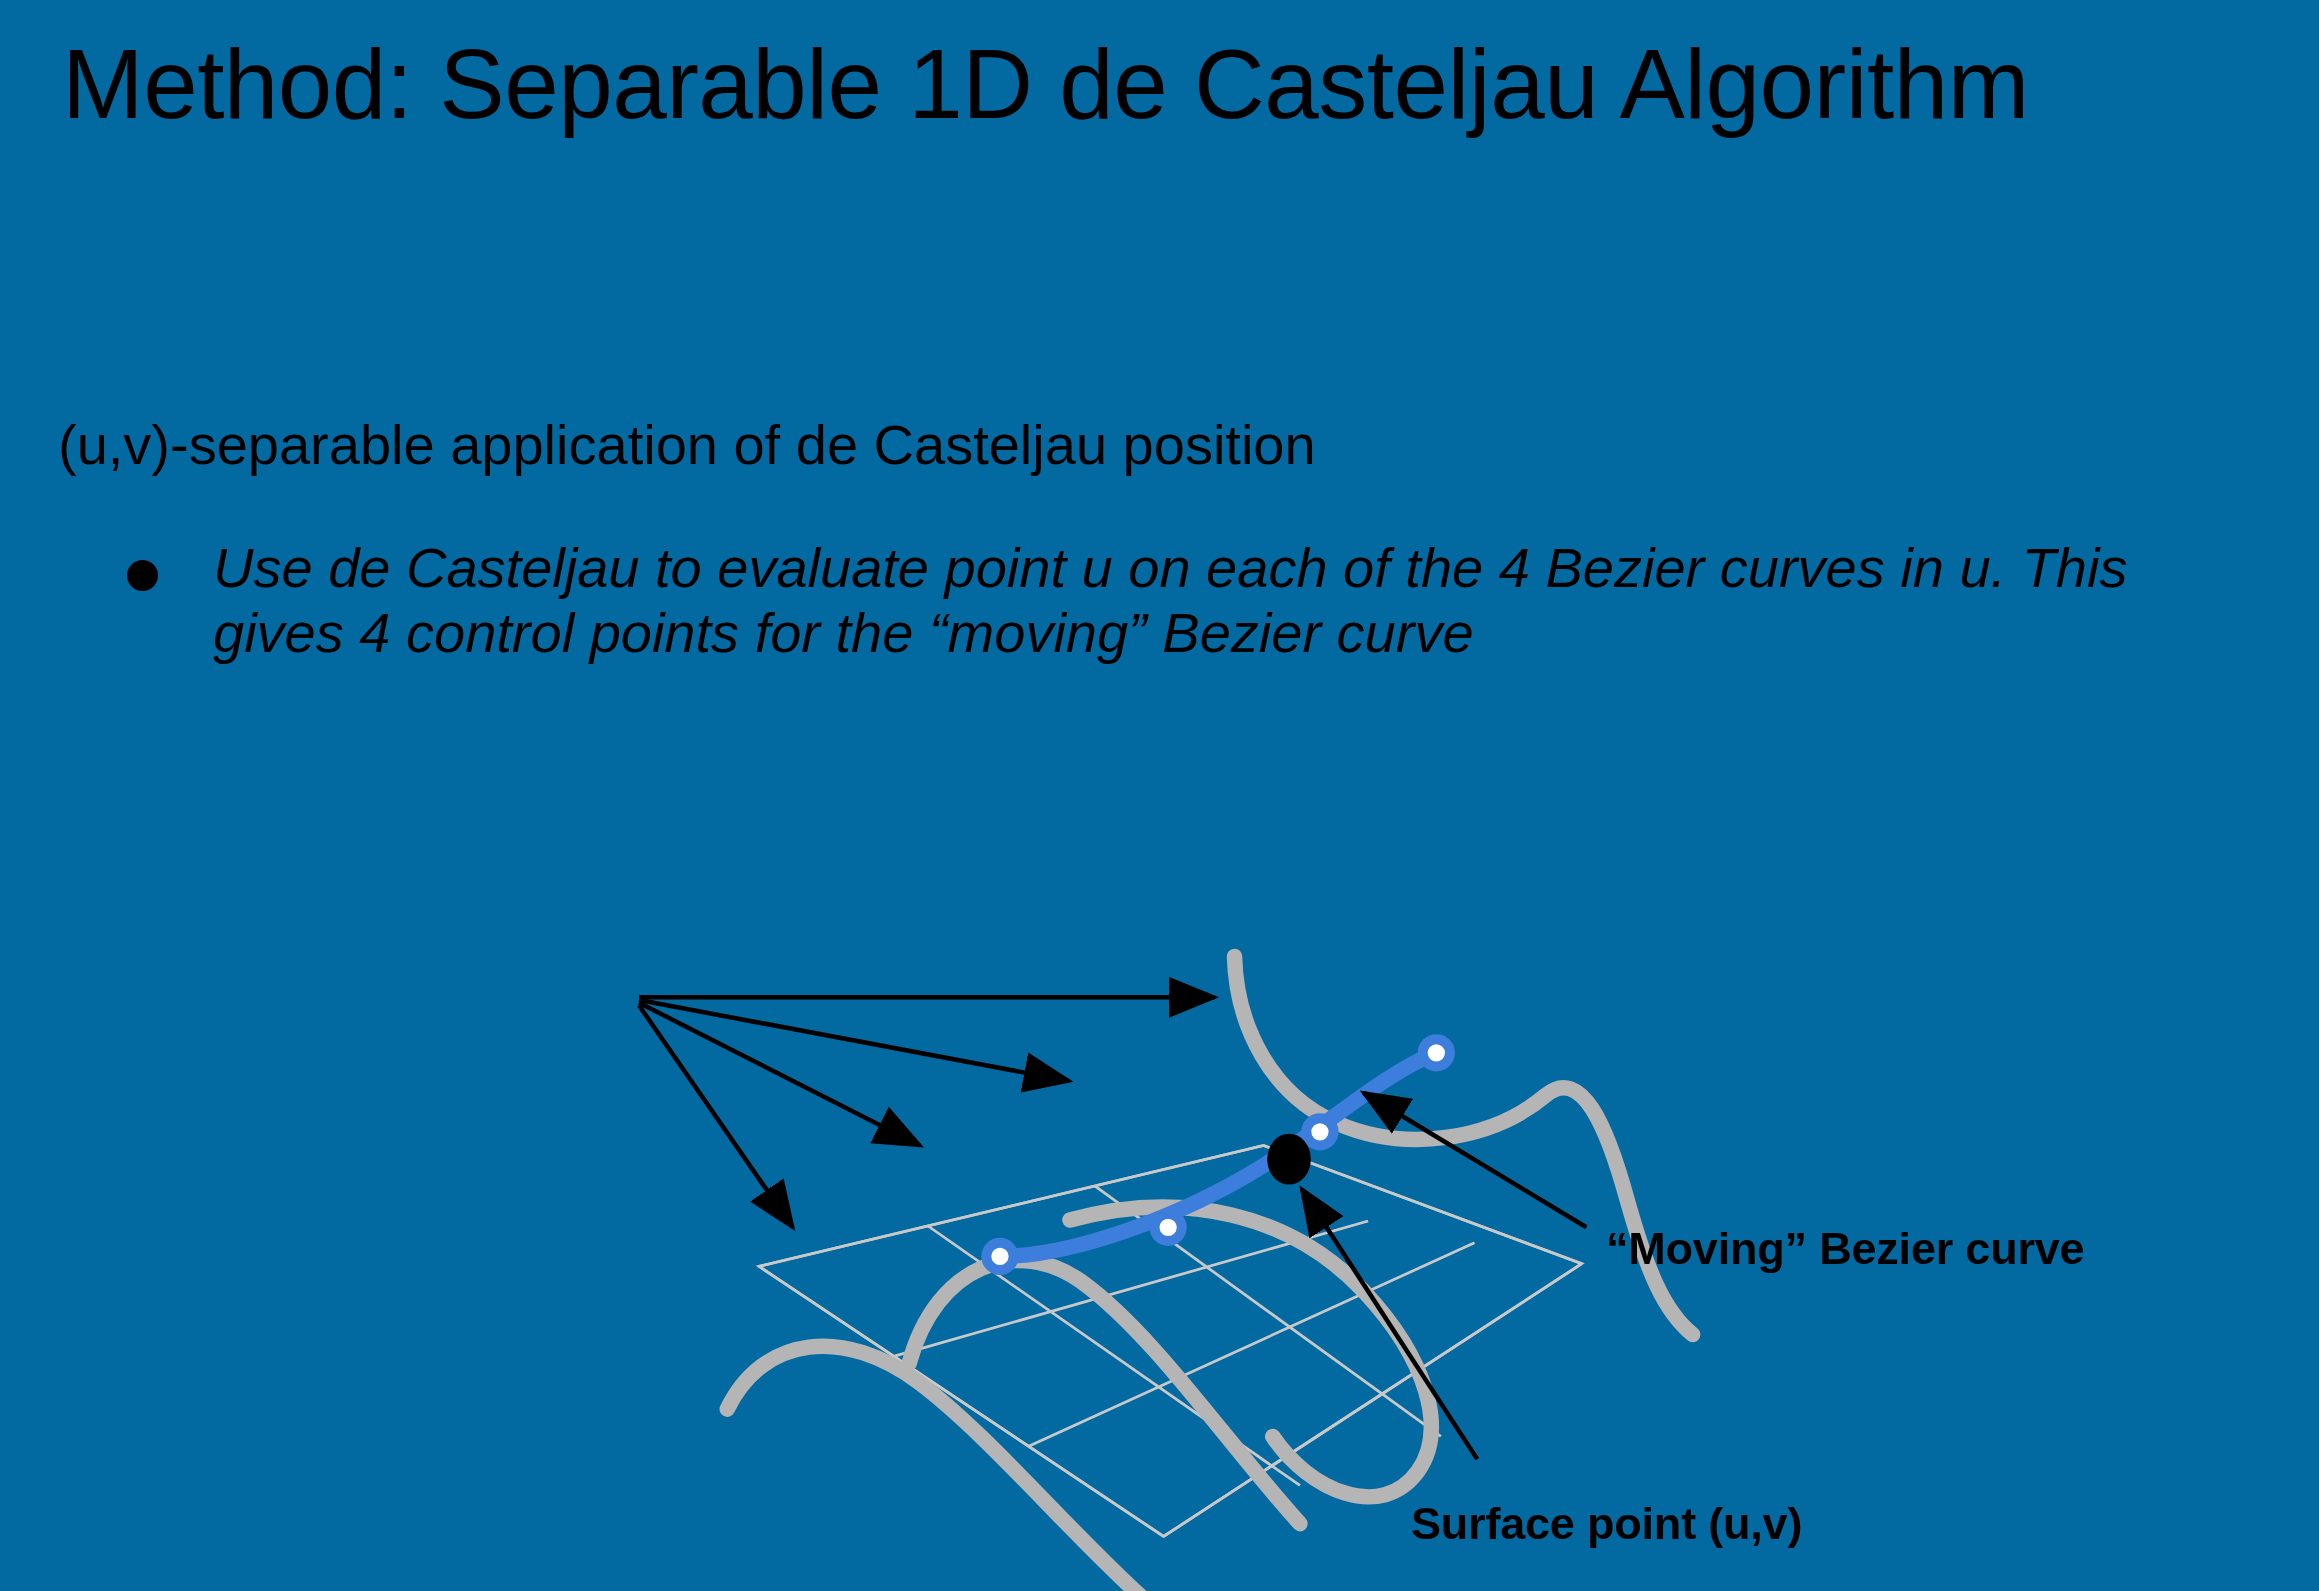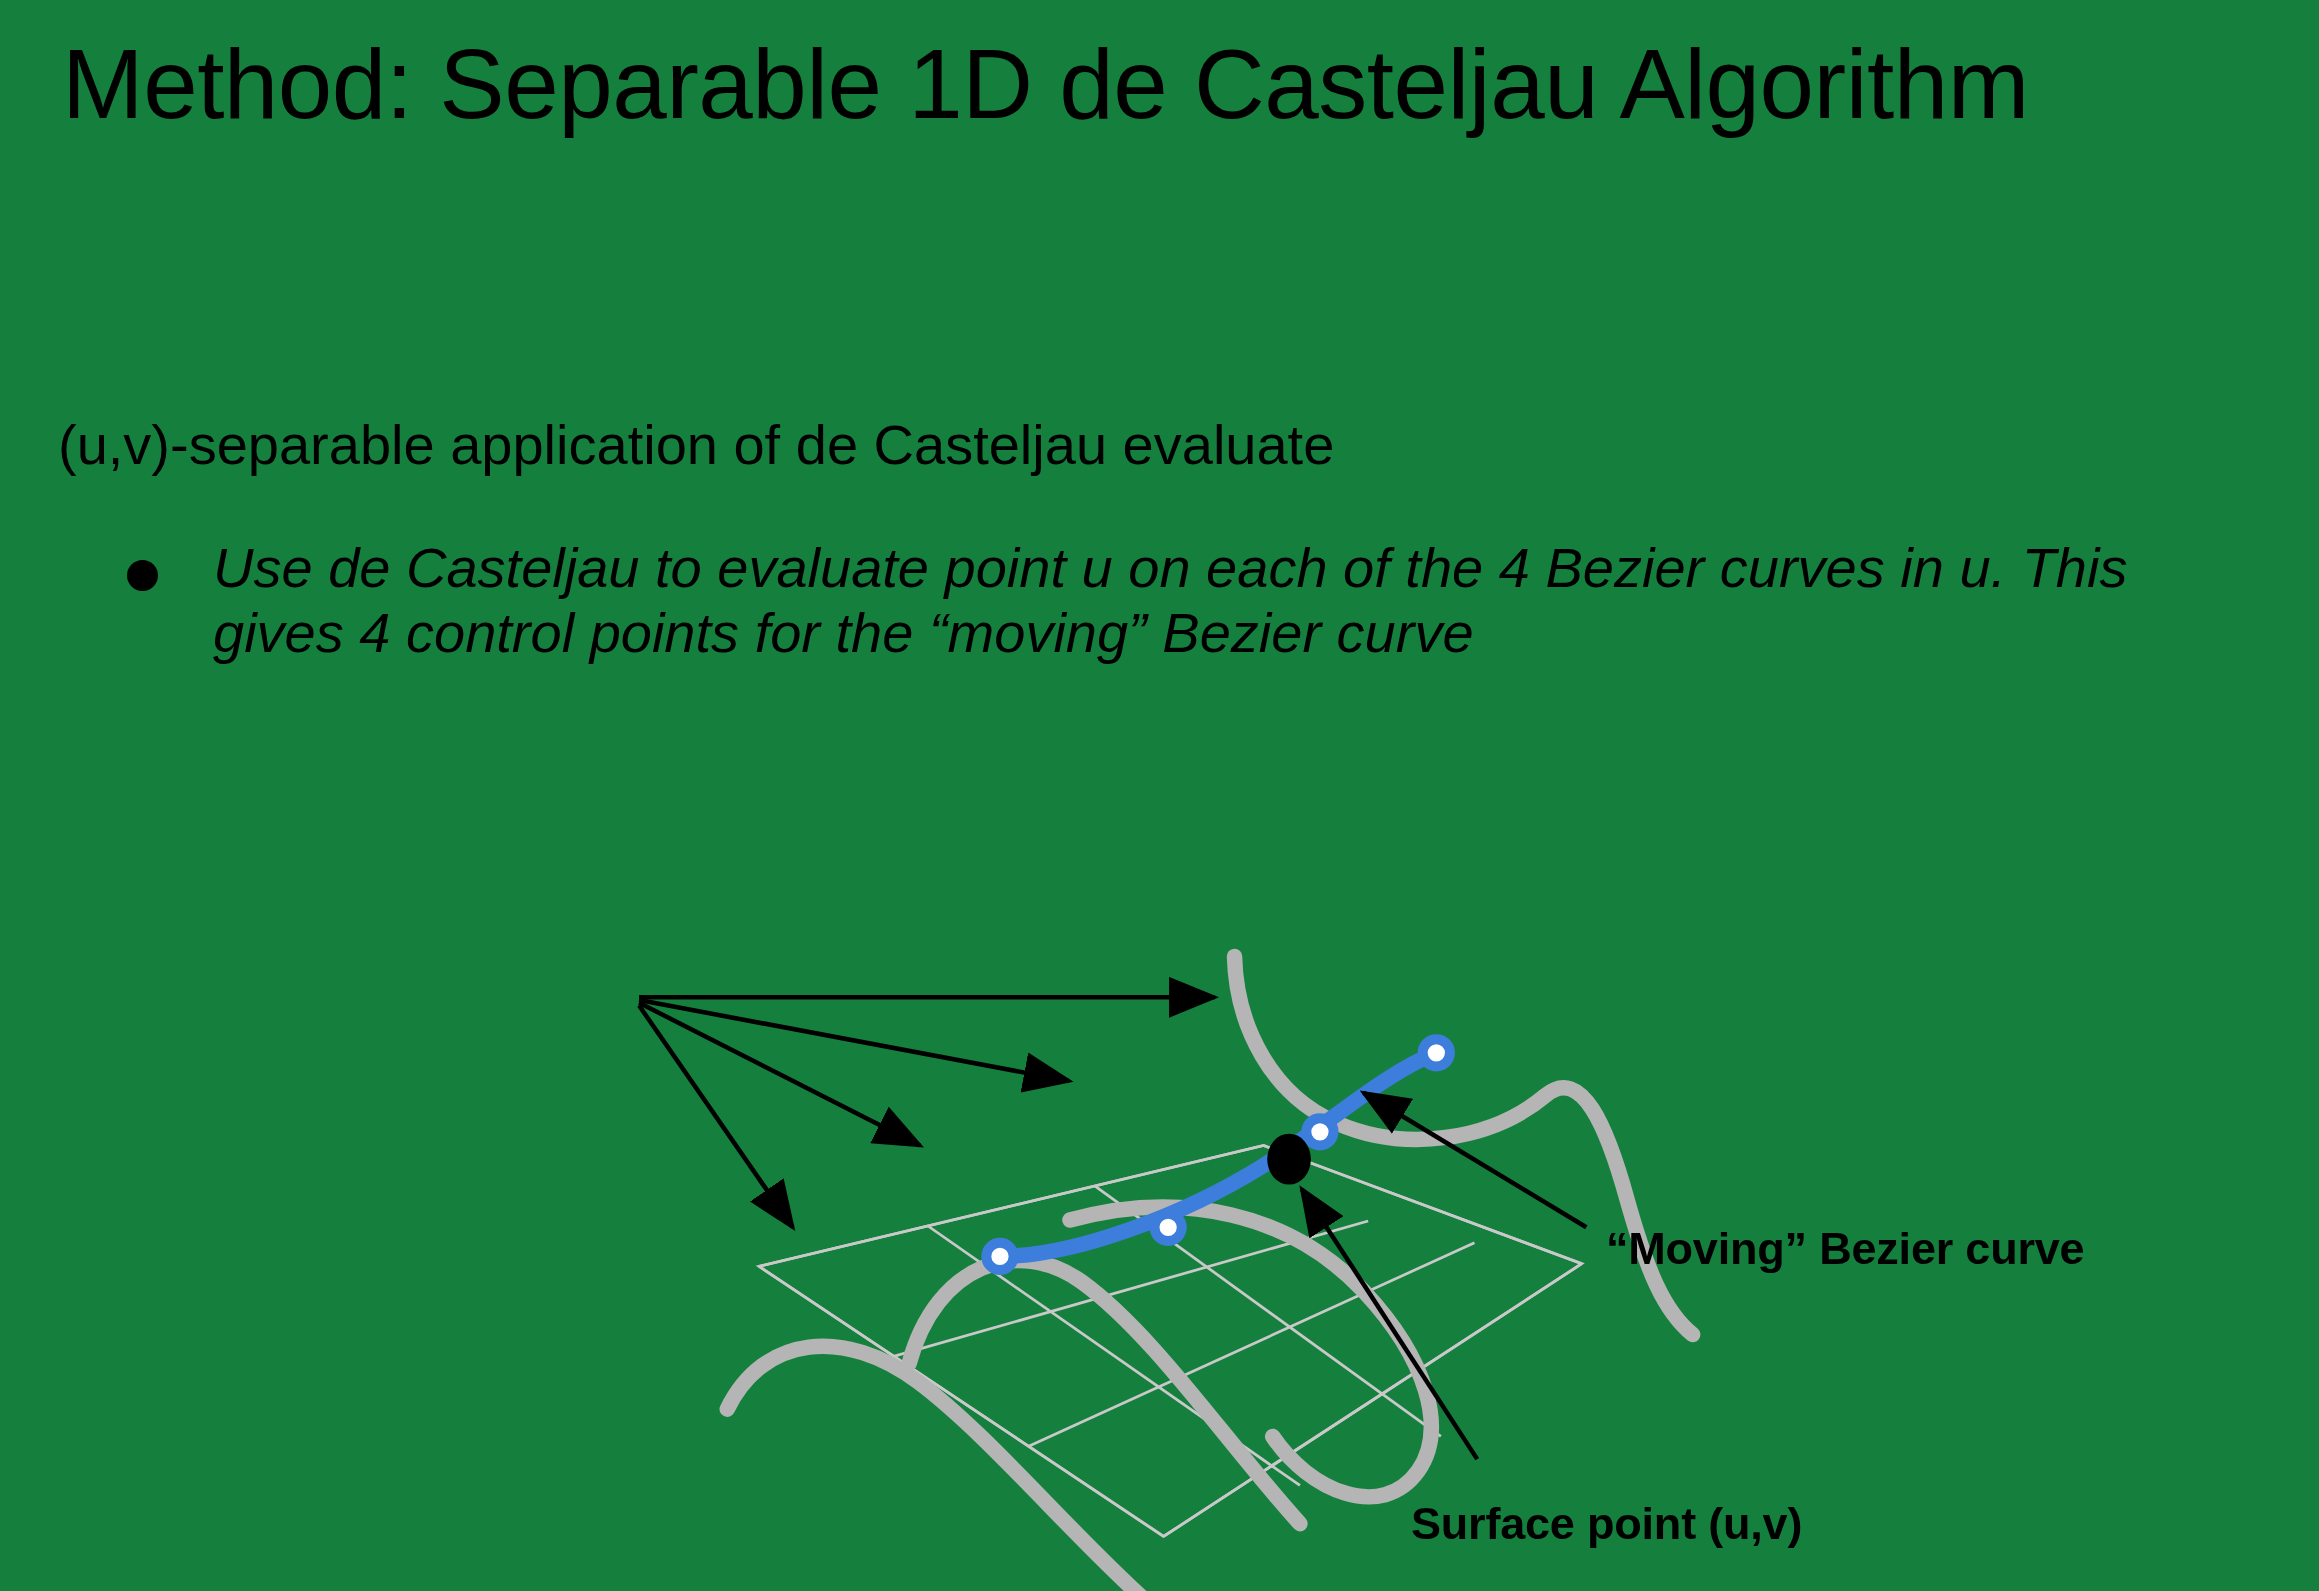--- a/index.html
+++ b/index.html
@@ -14,21 +14,21 @@
     color: #000000;
     overflow: hidden;
     position: relative;
   }
 
   #slide {
     position: absolute;
     left: 0; top: 0;
     width: 2319px;
     height: 1591px;
-    background: #15803d;
+    background: #0369a1;
   }
 
   
   #slide-title {
     position: absolute;
     left: 62px;
     top: 27px;
     width: 2200px;
     font-size: 98px;
     font-weight: 400;
@@ -100,21 +100,21 @@
   #label-surface { left: 1411px; top: 1498px; }
 </style>
 </head>
 <body>
 
 <div id="slide">
 
   <div id="slide-title">Method: Separable 1D de Casteljau Algorithm</div>
 
 
-  <div class="body-line" id="sep-line">(u,v)-separable application of de Casteljau evaluate</div>
+  <div class="body-line" id="sep-line">(u,v)-separable application of de Casteljau position</div>
 
   <div class="bullet-item" id="bullet-1">
     <span class="dot"></span>
     <span class="btext">Use de Casteljau to evaluate point u on each of the 4 Bezier curves in u. This gives 4 control points for the “moving” Bezier curve</span>
   </div>
 
 
   <div id="figure">
     <svg width="2319" height="691" viewBox="0 0 2551 760" xmlns="http://www.w3.org/2000/svg">
 

